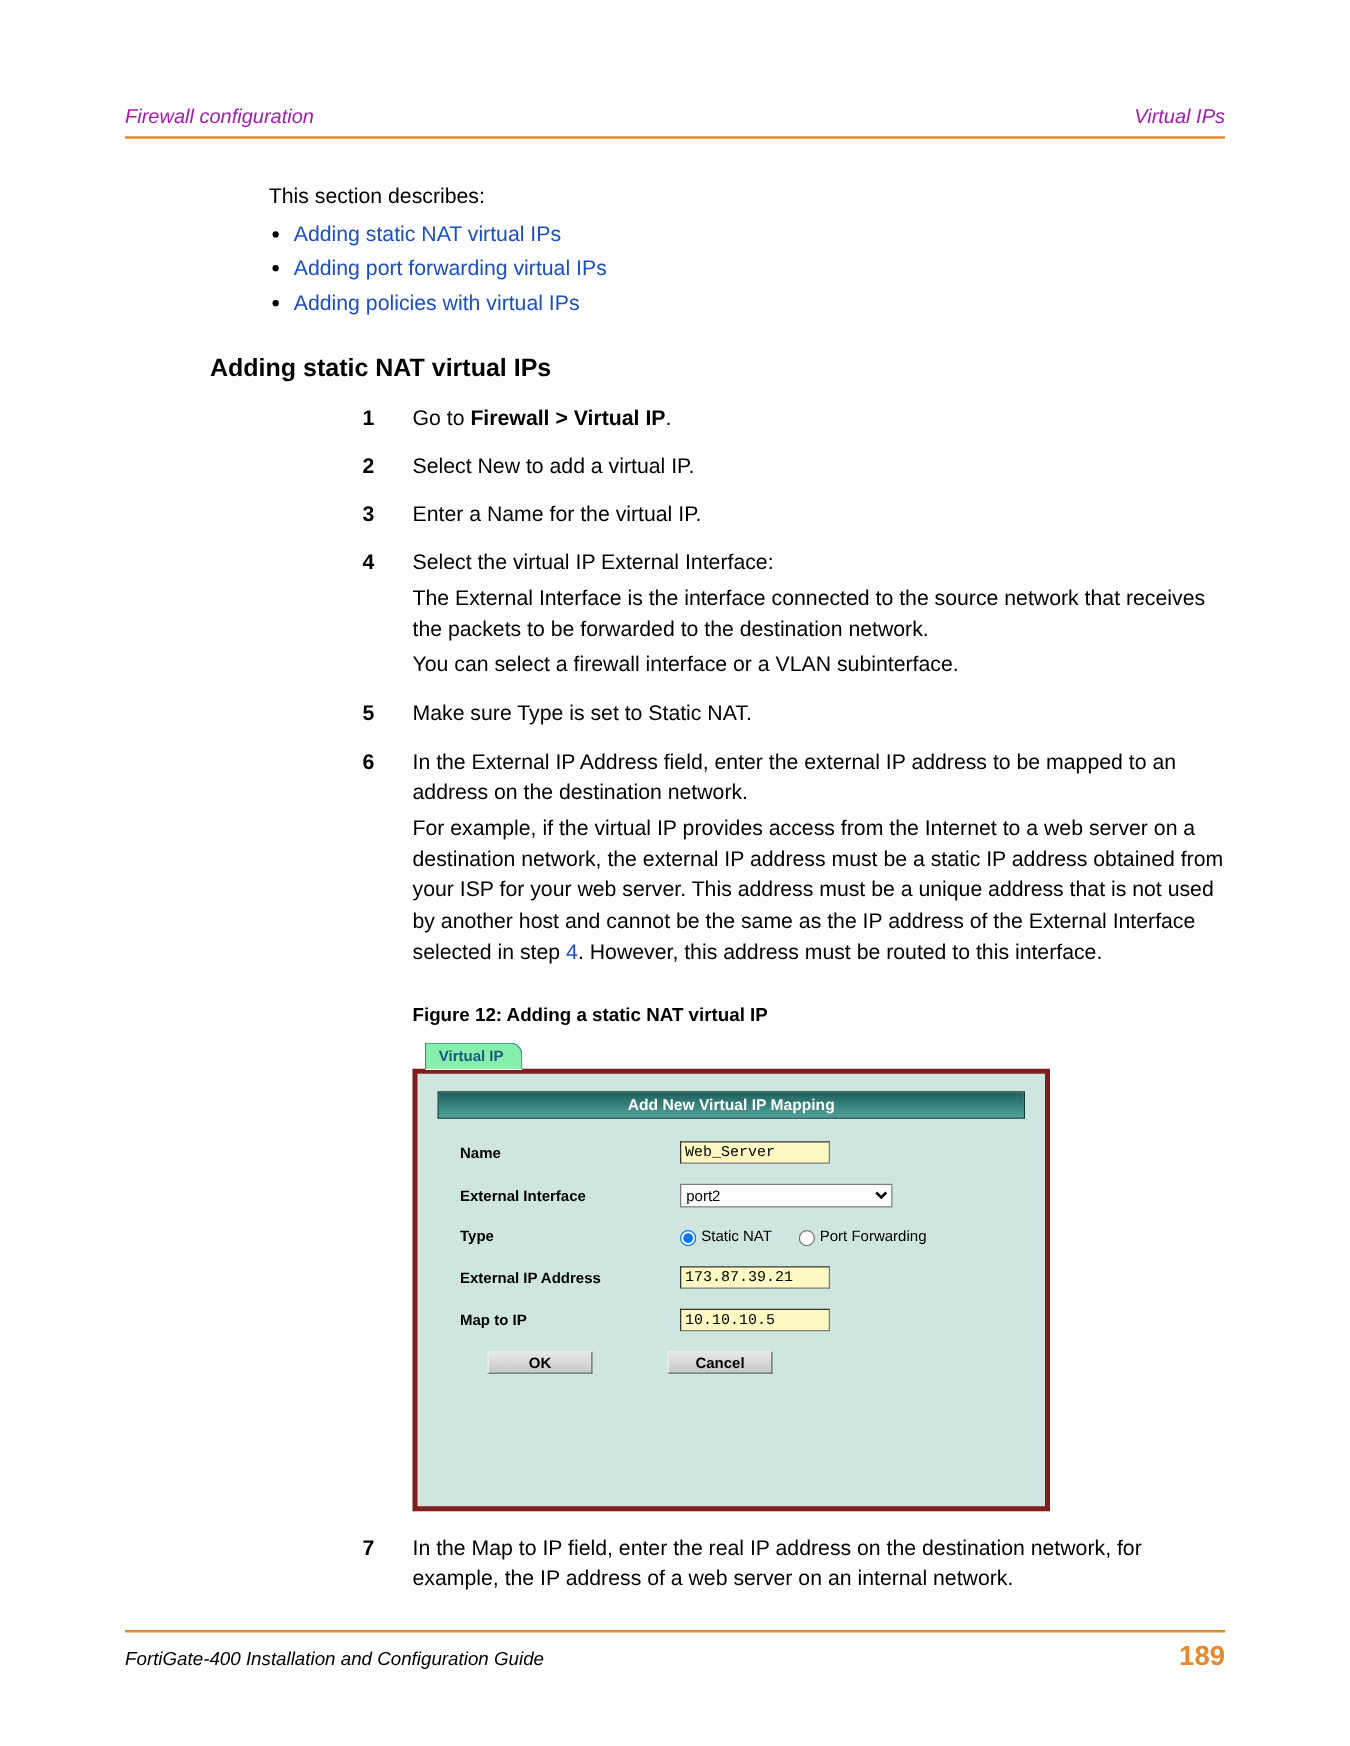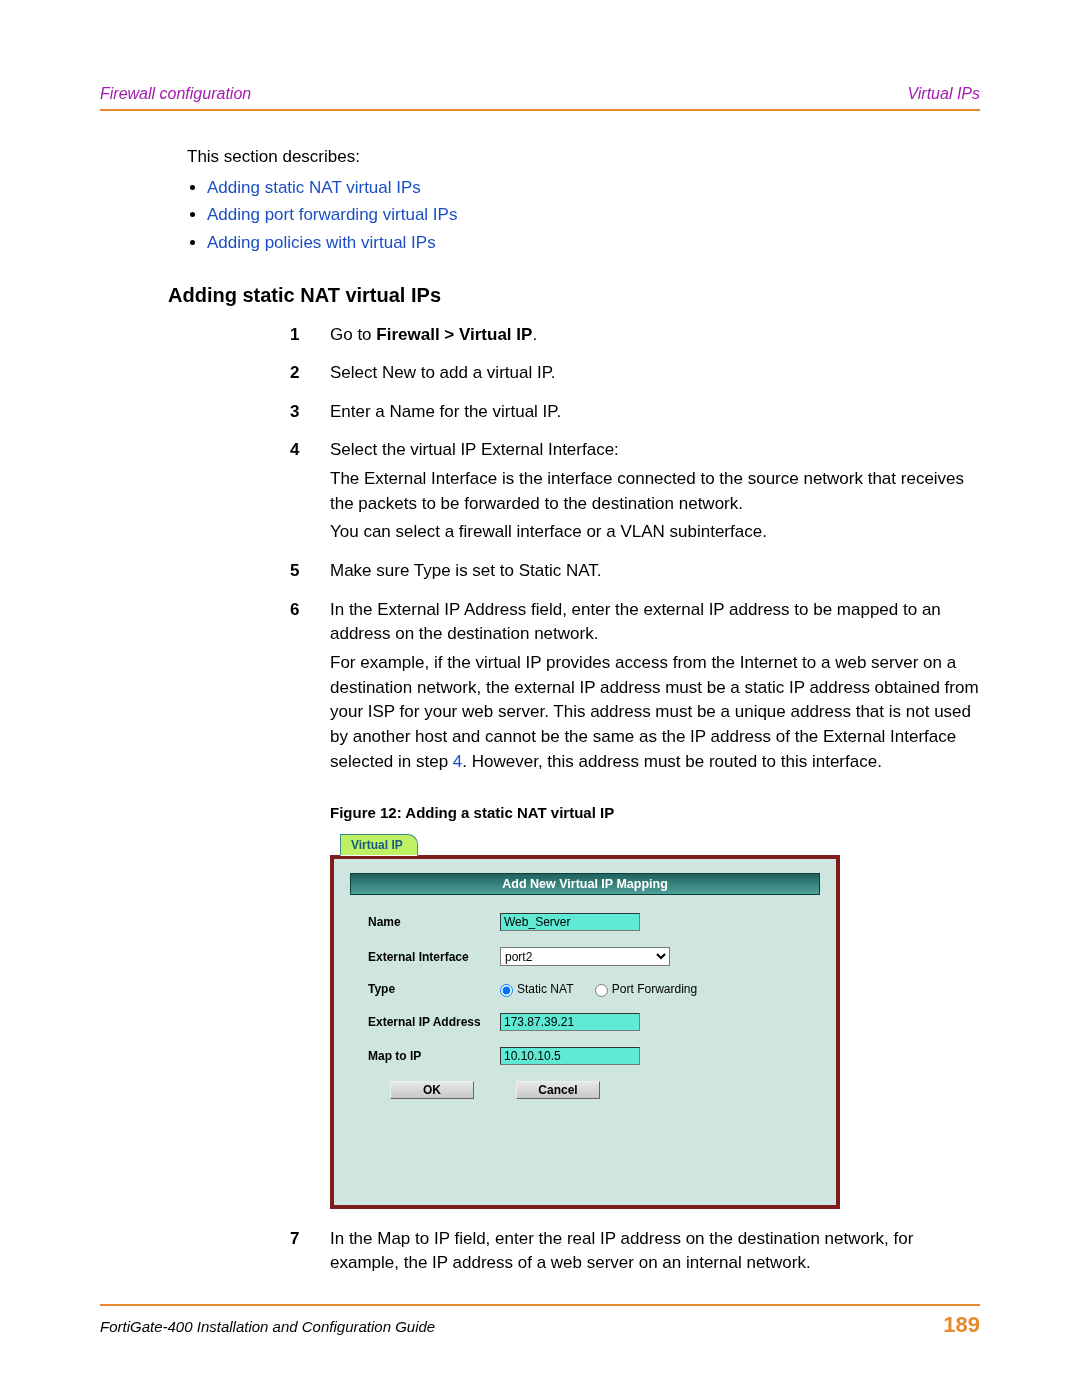--- a/index.html
+++ b/index.html
@@ -21,21 +21,21 @@
     display: flex;
     justify-content: space-between;
     font-style: italic;
     font-size: 16px;
     color: #a21caf;
     padding-bottom: 6px;
     border-bottom: 2px solid #e58a2d;
     margin-bottom: 34px;
   }
   .intro {
-    margin-left: 87px;
+    margin-left: 115px;
     font-size: 17px;
     line-height: 1.45;
   }
   .bullets {
     margin: 6px 0 0 0;
     padding: 0 0 0 20px;
     list-style: disc;
   }
   .bullets li { margin: 3px 0; }
   .bullets a {
@@ -82,21 +82,21 @@
   }
   .vip-tab-row {
     position: relative;
     height: 24px;
   }
   .vip-tab {
     position: absolute;
     left: 10px;
     bottom: -1px;
     padding: 3px 14px 3px 10px;
-    background: #bef264;
+    background: #86efac;
     border: 1px solid #3a8f8a;
     border-bottom: 1px solid #fff;
     border-top-right-radius: 10px;
     font-family: Verdana, Arial, sans-serif;
     font-size: 12px;
     font-weight: bold;
     color: #1a5a80;
     z-index: 2;
     text-align: right;
   }
@@ -119,32 +119,32 @@
     margin-bottom: 18px;
   }
   .form-row {
     display: flex;
     align-items: center;
     margin: 0 0 16px 18px;
     font-family: Verdana, Arial, sans-serif;
     font-size: 12px;
   }
   .form-row .lbl {
-    width: 132px;
+    width: 176px;
     font-weight: bold;
   }
   .txtbox {
-    font-family: Liberation Sans, sans-serif;
+    font-family: Liberation Mono, monospace;
     font-size: 12px;
     padding: 1px 3px;
-    width: 140px;
+    width: 120px;
     border: 1px solid #7a7a7a;
     border-top-color: #333;
     border-left-color: #333;
-    background: #5eead4;
+    background: #fef9c3;
     box-sizing: border-box;
   }
   .selectbox {
     font-family: Verdana, Arial, sans-serif;
     font-size: 12px;
     width: 170px;
     border: 1px solid #7a7a7a;
     background: #fff;
     height: 19px;
   }
@@ -157,21 +157,21 @@
     font-weight: bold;
     width: 84px;
     padding: 1px 0;
     background: linear-gradient(#e8e8e8, #c7c7c7);
     border: 1px solid #666;
     border-top-color: #eee;
     border-left-color: #eee;
     cursor: pointer;
   }
   .btn-row { margin-left: 40px; margin-top: 4px; }
-  .btn-row .ok-wrap { width: 126px; text-decoration: underline; }
+  .btn-row .ok-wrap { width: 144px; text-decoration: underline; }
 
   .footer {
     position: absolute;
     left: 100px;
     right: 100px;
     bottom: 59px;
     border-top: 2px solid #e58a2d;
     padding-top: 6px;
     display: flex;
     justify-content: space-between;

